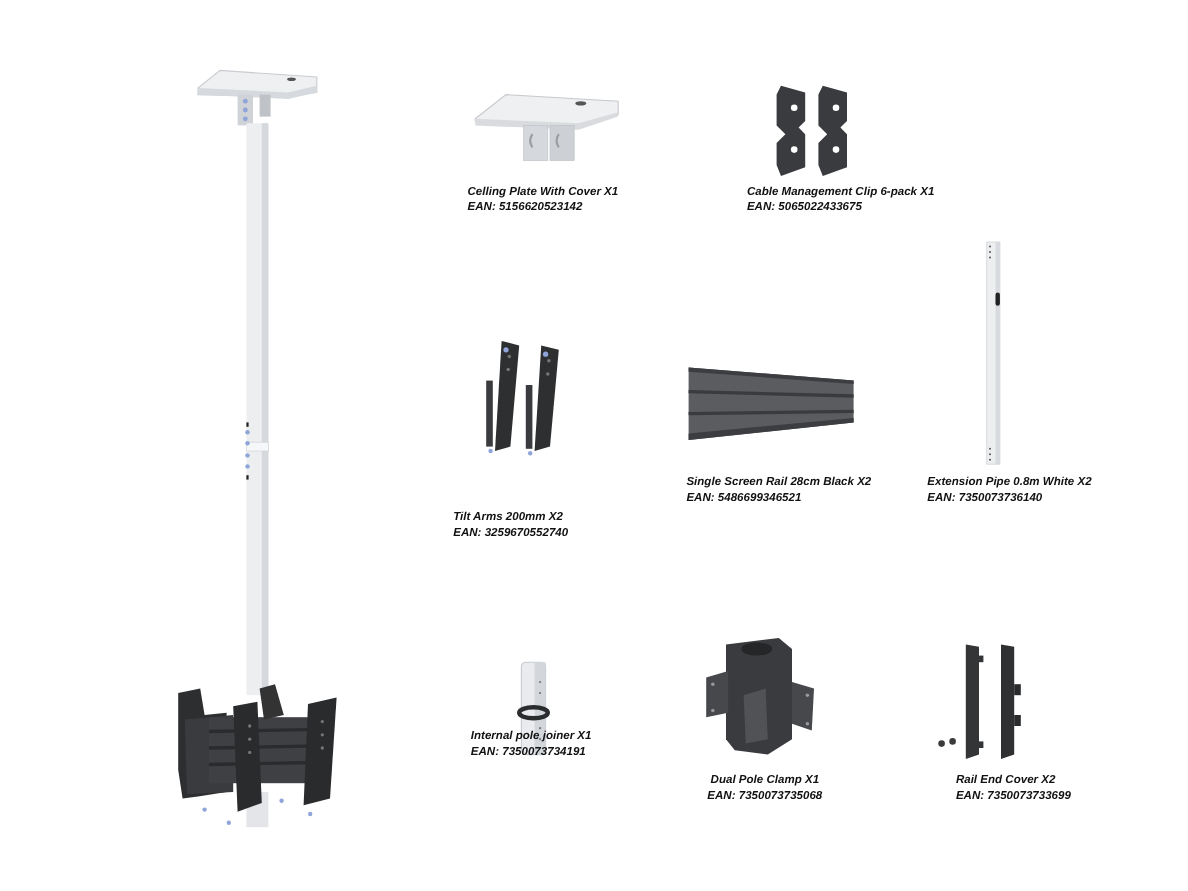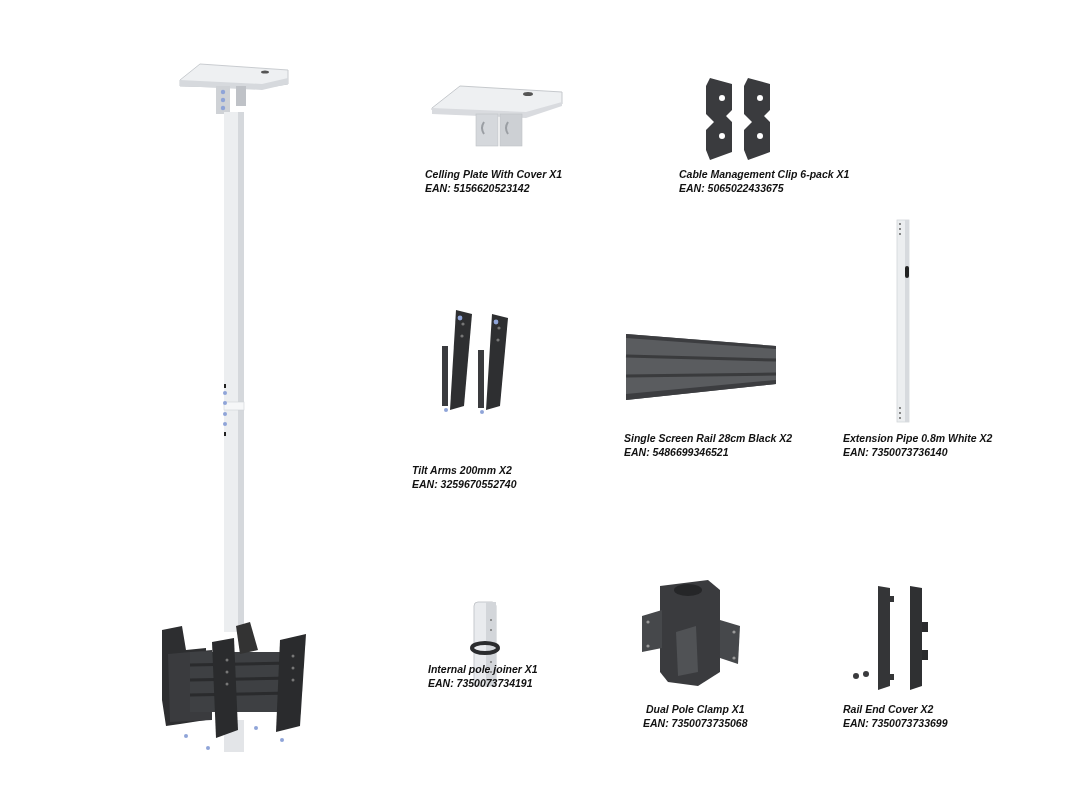--- a/index.html
+++ b/index.html
@@ -166,16 +166,16 @@
 <svg width="90" height="110" style="left:844px;top:584px;">
   <polygon points="34,2 46,4 46,102 34,106" fill="#343537"></polygon>
   <rect x="46" y="12" width="4" height="6" fill="#343537"></rect>
   <rect x="46" y="90" width="4" height="6" fill="#343537"></rect>
   <polygon points="66,2 78,4 78,102 66,106" fill="#2f3032"></polygon>
   <rect x="78" y="38" width="6" height="10" fill="#2a2b2d"></rect>
   <rect x="78" y="66" width="6" height="10" fill="#2a2b2d"></rect>
   <circle cx="12" cy="92" r="3" fill="#3a3b3d"></circle>
   <circle cx="22" cy="90" r="3" fill="#3a3b3d"></circle>
 </svg>
-<div class="label" style="left:843px;top:702px;">
+<div class="label" style="left:869px;top:702px;">
   <div>Rail End Cover X2</div>
   <div>EAN: 7350073733699</div>
 </div>
 
 </body></html>

